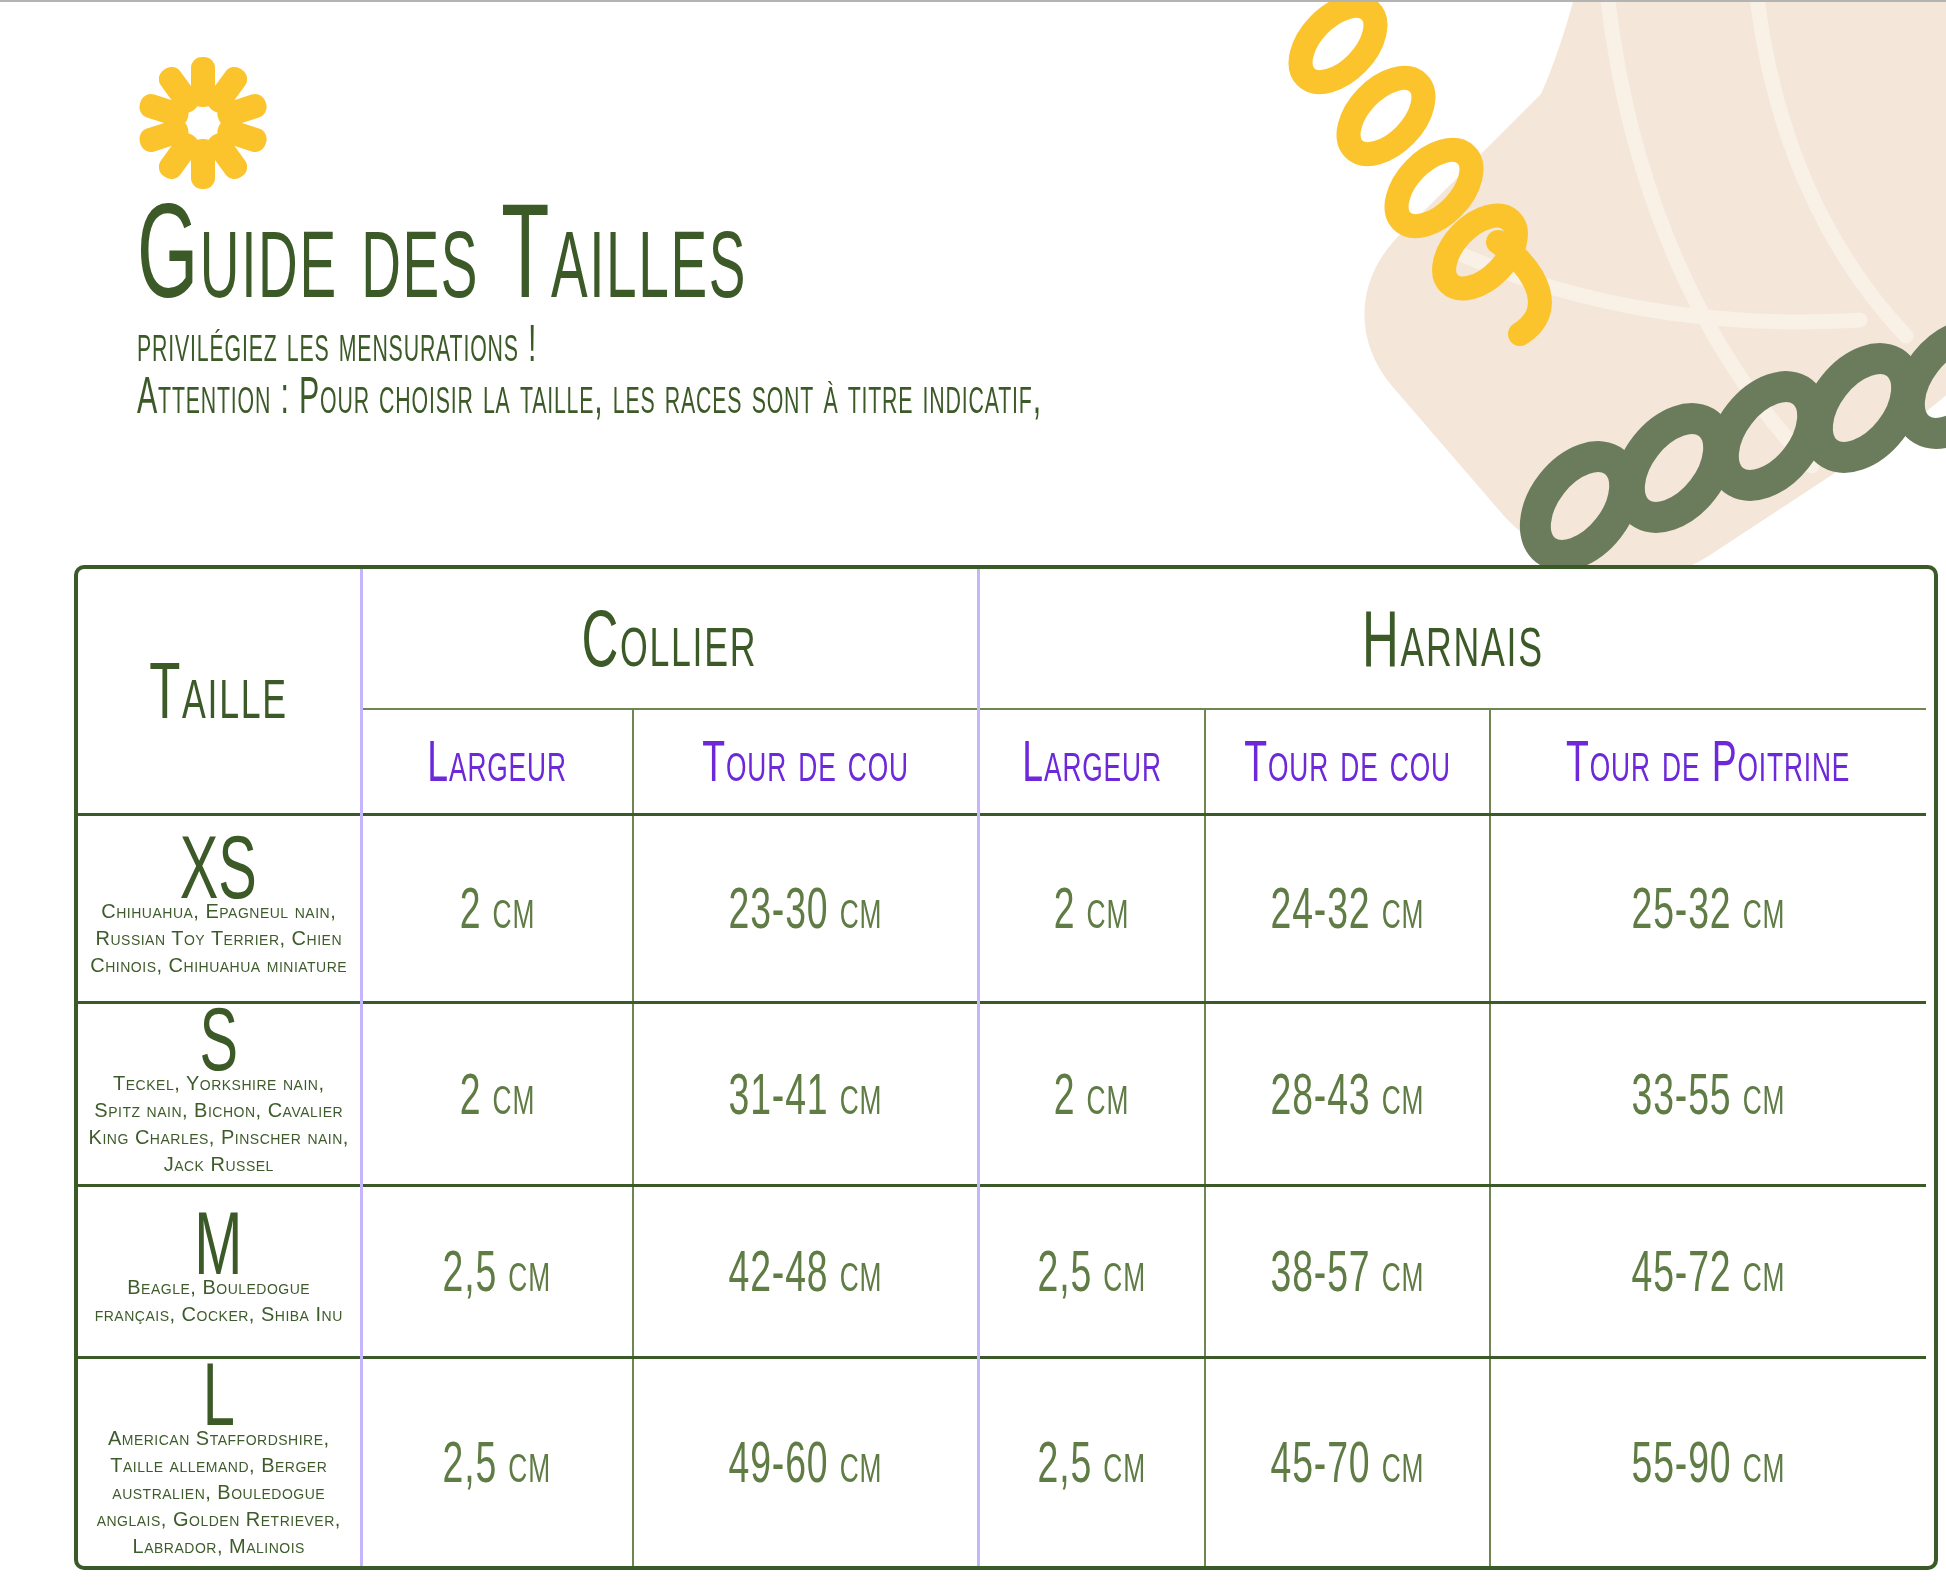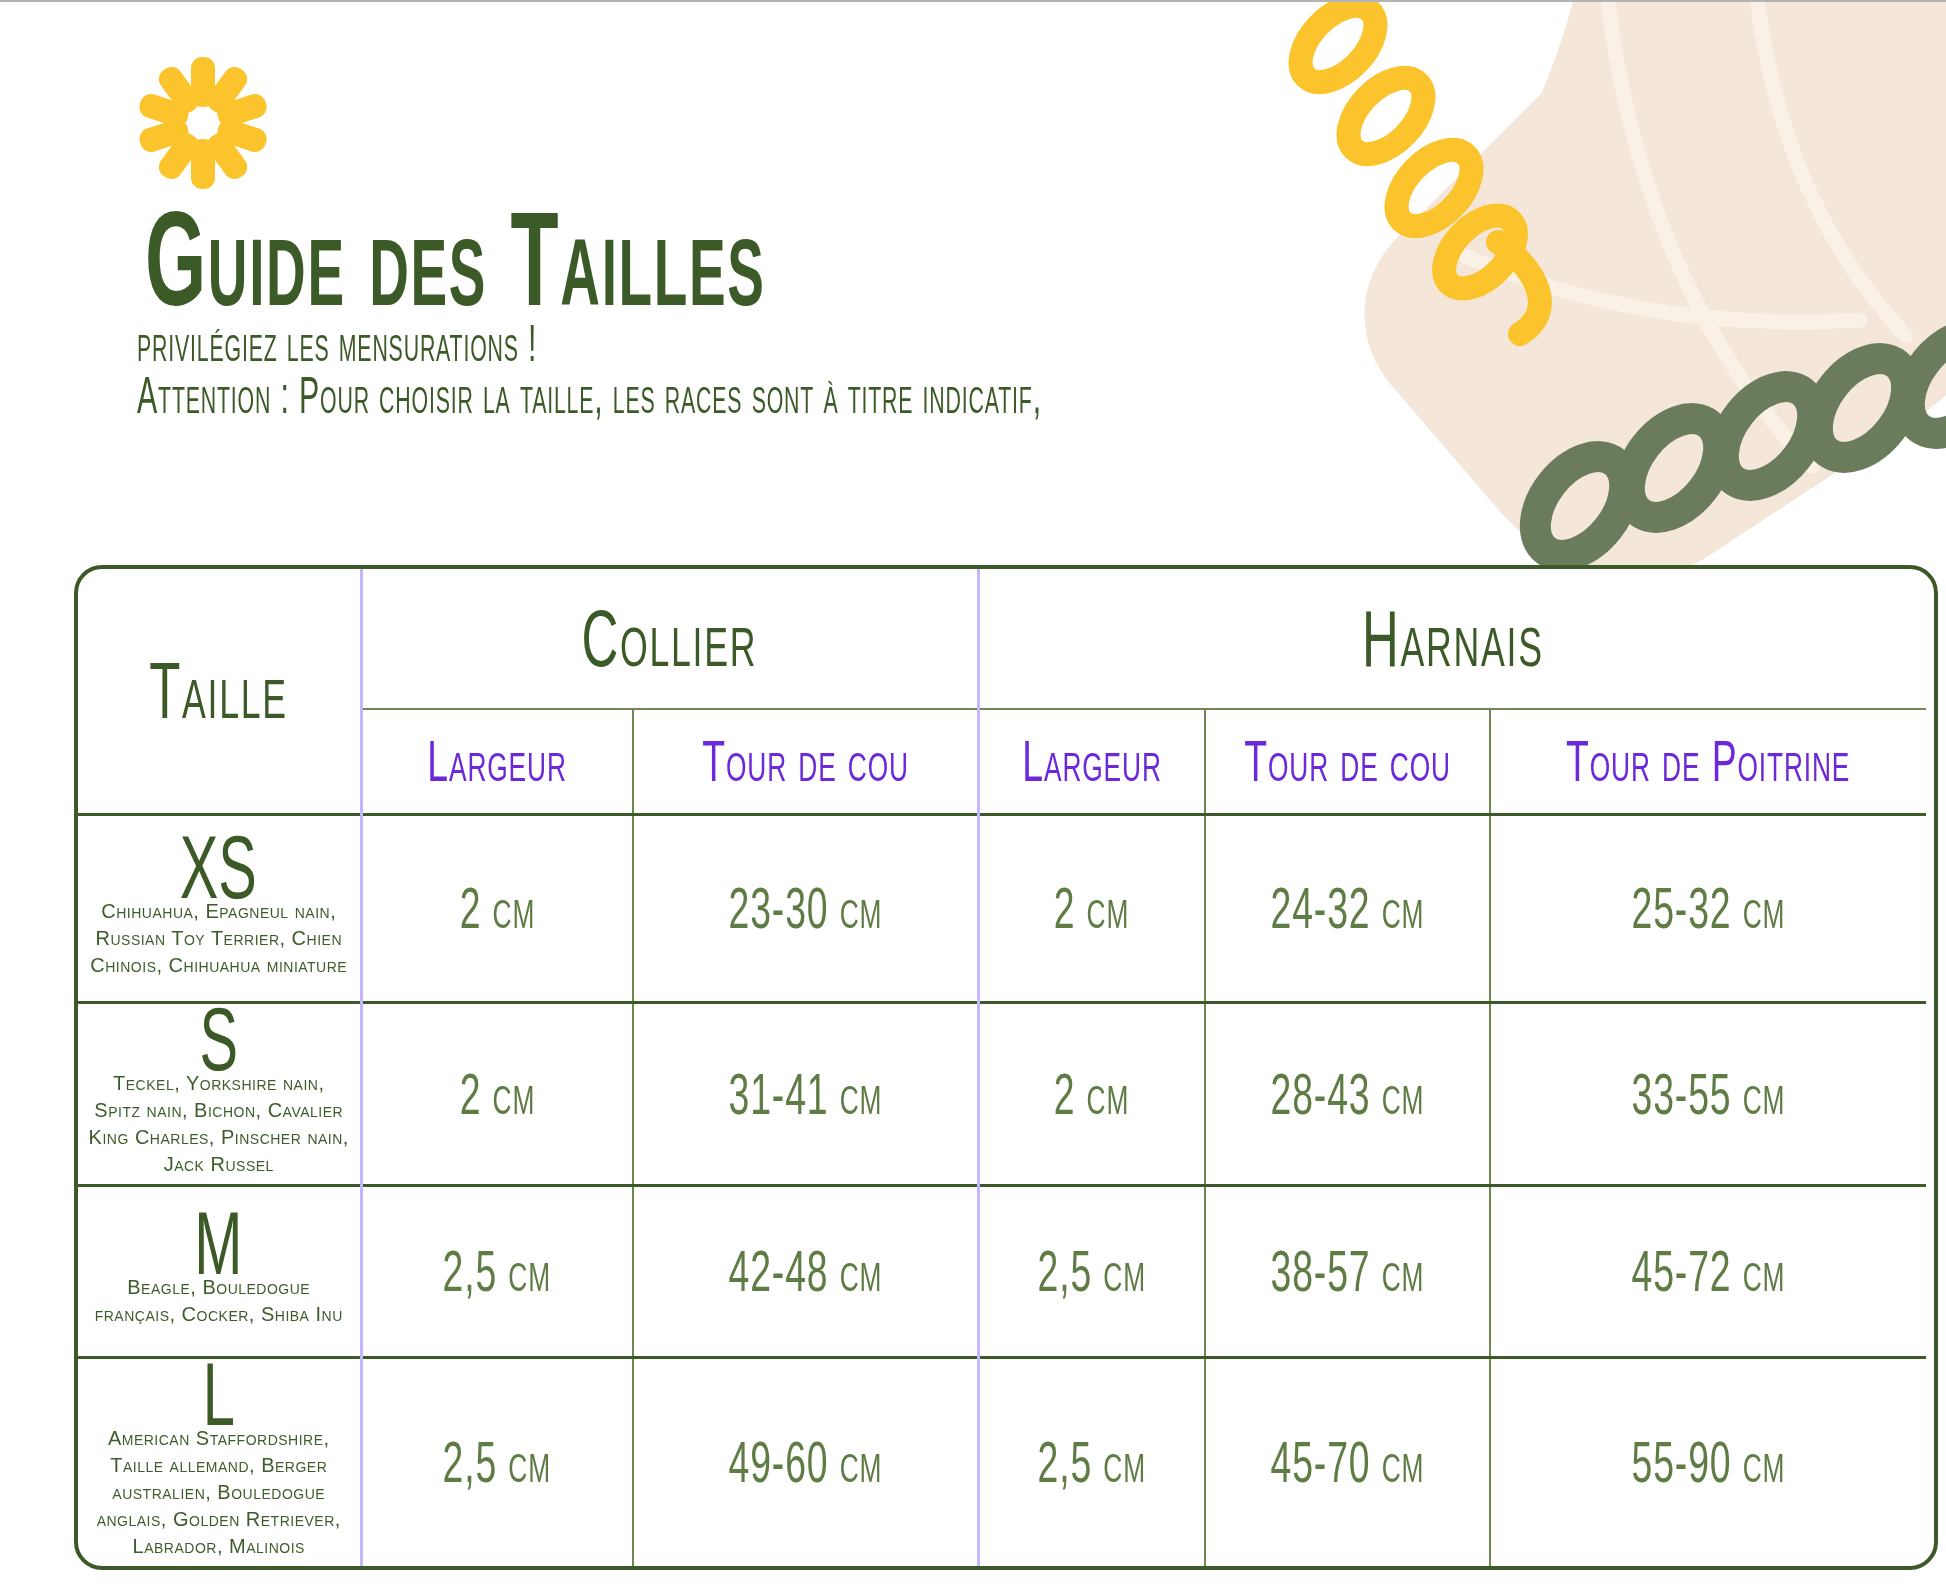--- a/index.html
+++ b/index.html
@@ -18,21 +18,21 @@
     font-size:96px;line-height:110px;color:#3C5A27;letter-spacing:2px;
   }
   .page-subtitle{
     position:absolute;left:137px;top:318px;z-index:2;
     font-size:37px;line-height:52px;color:#3C5A27;letter-spacing:1px;
   }
   .page-subtitle .line{display:block;}
 
   .table-wrap{
     position:absolute;left:74px;top:565px;width:1856px;z-index:2;
-    border:4px solid #3C5A27;border-radius:28px;overflow:hidden;background:#ffffff;
+    border:4px solid #3C5A27;border-radius:10px;overflow:hidden;background:#ffffff;
   }
   table{border-collapse:collapse;table-layout:fixed;width:1848px;}
   td{padding:0;text-align:center;vertical-align:middle;overflow:hidden;}
 
   .rh1{height:140px;}
   .rh2{height:105px;}
   .rxs{height:188px;}
   .rs{height:172px;}
   .rm{height:172px;}
   .rl{height:172px;}
@@ -85,21 +85,21 @@
     <rect x="-12" y="-66" width="24" height="50" rx="11" transform="rotate(108)"></rect>
     <rect x="-12" y="-66" width="24" height="50" rx="11" transform="rotate(144)"></rect>
     <rect x="-12" y="-66" width="24" height="50" rx="11" transform="rotate(180)"></rect>
     <rect x="-12" y="-66" width="24" height="50" rx="11" transform="rotate(216)"></rect>
     <rect x="-12" y="-66" width="24" height="50" rx="11" transform="rotate(252)"></rect>
     <rect x="-12" y="-66" width="24" height="50" rx="11" transform="rotate(288)"></rect>
     <rect x="-12" y="-66" width="24" height="50" rx="11" transform="rotate(324)"></rect>
   </g>
 </svg>
 
-<h1 class="page-title sc" style="margin:8px;font-weight:bold;">
+<h1 class="page-title sc" style="margin:0;font-weight:normal;">
   <span class="stretch">Guide des Tailles</span>
 </h1>
 
 <div class="page-subtitle sc">
   <span class="line"><span class="stretch">privilégiez les mensurations !</span></span>
   <span class="line"><span class="stretch">Attention : Pour choisir la taille, les races sont à titre indicatif,</span></span>
 </div>
 
 <div class="table-wrap">
   <table>

